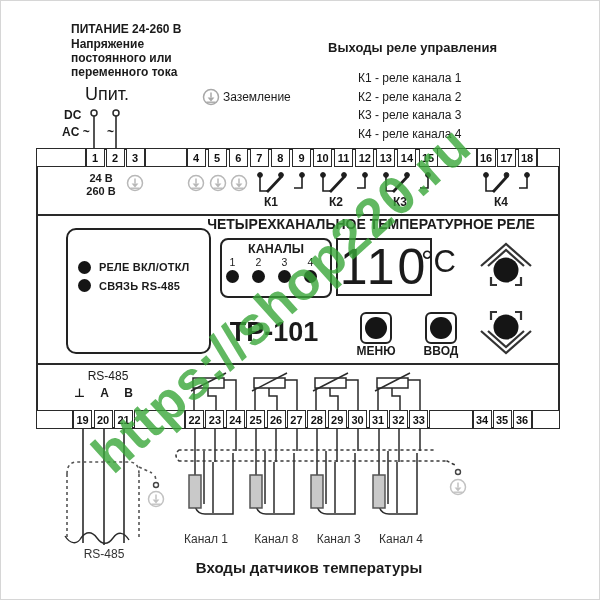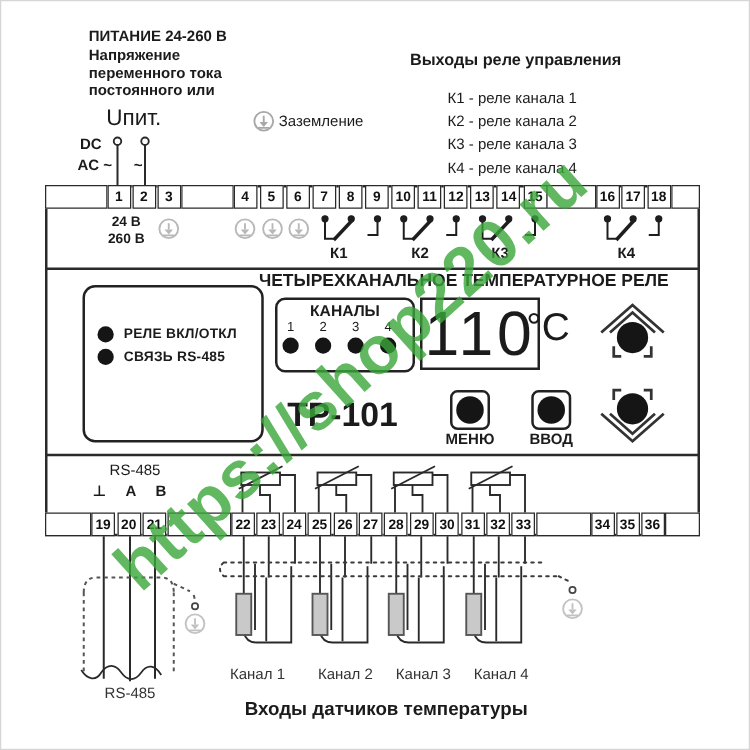--- a/index.html
+++ b/index.html
@@ -105,22 +105,22 @@
 
   <div class="tcell">34</div>
       <div class="tcell">35</div>
       <div class="tcell">36</div>
     </div>
 
   <div class="txt b" style="left:70px;top:21px;font-size:12px">ПИТАНИЕ 24-260 В</div>
   <div class="txt" style="left:70px;top:36px;z-index:6">
     <div class="b" style="font-size:12px;line-height:14px">
         <div>Напряжение</div>
+        <div>постоянного или</div>
         <div>переменного тока</div>
-        <div>постоянного или</div>
       </div>
   </div>
   <div class="txt" style="left:84px;top:83px;font-size:18px">Uпит.</div>
   <div class="txt b" style="left:63px;top:107px;font-size:12px">DC</div>
   <div class="txt b" style="left:61px;top:124px;font-size:12px">AC ~</div>
   <div class="txt b" style="left:106px;top:124px;font-size:12px">~</div>
   <div class="txt" style="left:222px;top:89px;font-size:12px">Заземление</div>
   <div class="txt b" style="left:327px;top:39px;font-size:13px">Выходы реле управления</div>
   <div class="txt" style="left:357px;top:68px;font-size:12px;line-height:18.5px">
 
@@ -207,21 +207,21 @@
   <div class="txt b" style="left:73px;top:385px;width:59px;display:flex;justify-content:space-between;font-size:12px">
 
   <span>⊥</span>
       <span>А</span>
       <span>В</span>
     </div>
 
   <div class="txt" style="left:183px;top:531px;width:247px;display:flex;justify-content:space-between;font-size:12px;color:#333">
 
   <span style="width:60px;text-align:left">Канал 1</span>
-      <span style="width:60px;text-align:center">Канал 2</span>
+      <span style="width:60px;text-align:center">Канал 8</span>
       <span style="width:60px;text-align:center">Канал 3</span>
       <span style="width:60px;text-align:center">Канал 4</span>
     </div>
   <div class="txt b" style="left:158px;top:558px;width:300px;text-align:center;font-size:15px">Входы датчиков температуры</div>
   <div class="txt" style="left:81px;top:546px;width:44px;text-align:center;font-size:12px;color:#333">RS-485</div>
 
   <svg class="overlay" width="600" height="600" viewBox="0 0 600 600">
     <defs>
       <g id="gnd">
         <circle r="7.5" fill="none" stroke-width="1.5"></circle>

